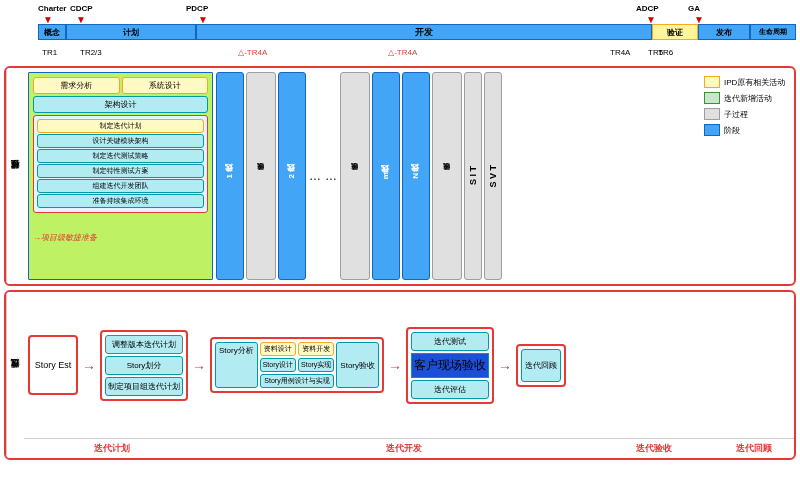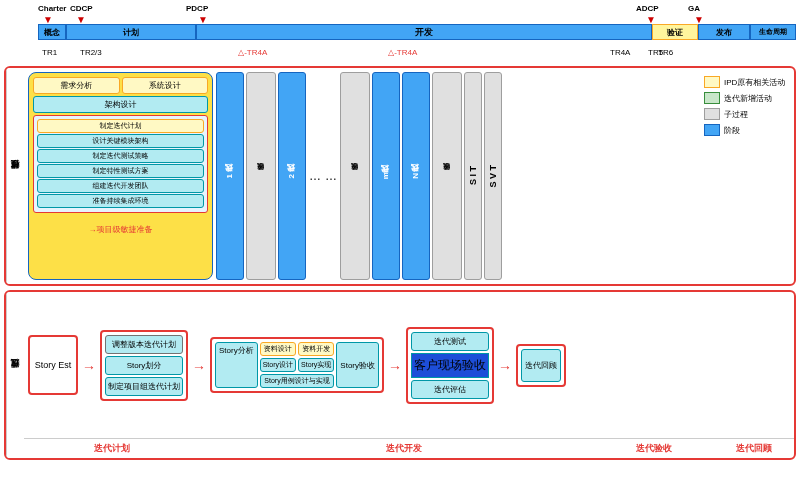--- a/index.html
+++ b/index.html
@@ -158,36 +158,36 @@
     <div style="position:absolute; left:610px; font-size:8px;">TR5</div>
     <div style="position:absolute; left:620px; font-size:8px;">TR6</div>
   </div>
 
   <div class="upper-section" style="height:220px; flex:none;">
 
     <div class="left-label-vert" style="font-size:9px; width:18px;">整体过程模板</div>
 
     <div style="flex:1; display:flex; padding:4px; gap:3px;">
 
-      <div style="width:185px; border:1px solid #1565c0; border-radius:8px; padding:4px; background:#fde047; flex-shrink:0;">
+      <div style="width:185px; border:1px solid #1565c0; border-radius:1px; padding:4px; background:#bef264; flex-shrink:0;">
         <div style="display:flex; gap:2px; margin-bottom:2px;">
           <div style="background:#fff9c4; border:1px solid #f9a825; border-radius:3px; padding:2px 4px; font-size:8px; flex:1; text-align:center;">需求分析</div>
           <div style="background:#fff9c4; border:1px solid #f9a825; border-radius:3px; padding:2px 4px; font-size:8px; flex:1; text-align:center;">系统设计</div>
         </div>
         <div style="background:#b2ebf2; border:1px solid #0097a7; border-radius:3px; padding:2px 4px; font-size:8px; text-align:center; margin-bottom:2px;">架构设计</div>
 
         <div style="border:1px solid #e53935; border-radius:3px; padding:3px; background:#e8f4fd;">
           <div style="background:#fff9c4; border:1px solid #f9a825; border-radius:3px; padding:1px 3px; font-size:7px; text-align:center; margin-bottom:1px;">制定迭代计划</div>
           <div style="background:#b2ebf2; border:1px solid #0097a7; border-radius:3px; padding:1px 3px; font-size:7px; text-align:center; margin-bottom:1px;">设计关键模块架构</div>
           <div style="background:#b2ebf2; border:1px solid #0097a7; border-radius:3px; padding:1px 3px; font-size:7px; text-align:center; margin-bottom:1px;">制定迭代测试策略</div>
           <div style="background:#b2ebf2; border:1px solid #0097a7; border-radius:3px; padding:1px 3px; font-size:7px; text-align:center; margin-bottom:1px;">制定特性测试方案</div>
           <div style="background:#b2ebf2; border:1px solid #0097a7; border-radius:3px; padding:1px 3px; font-size:7px; text-align:center; margin-bottom:1px;">组建迭代开发团队</div>
           <div style="background:#b2ebf2; border:1px solid #0097a7; border-radius:3px; padding:1px 3px; font-size:7px; text-align:center; margin-bottom:1px;">准备持续集成环境</div>
         </div>
-        <div style="color:#e53935; font-size:8px; margin-top:11px; text-align:center;">→项目级敏捷准备</div>
+        <div style="color:#e53935; font-size:8px; font-style:italic; margin-top:19px; text-align:left;">→项目级敏捷准备</div>
       </div>
 
       <div style="flex:1; display:flex; align-items:stretch; gap:2px;">
 
         <div style="background:#42a5f5; border:1px solid #1565c0; border-radius:3px; min-width:28px; display:flex; align-items:center; justify-content:center;">
           <span style="writing-mode:vertical-rl; transform:rotate(180deg); font-size:8px; color:#fff; font-weight:bold;">迭代1</span>
         </div>
 
         <div style="background:#e0e0e0; border:1px solid #9e9e9e; border-radius:3px; min-width:30px; display:flex; align-items:center; justify-content:center; font-size:7px; text-align:center; padding:2px;">
           <span style="writing-mode:vertical-rl; transform:rotate(180deg);">系统验收</span>

